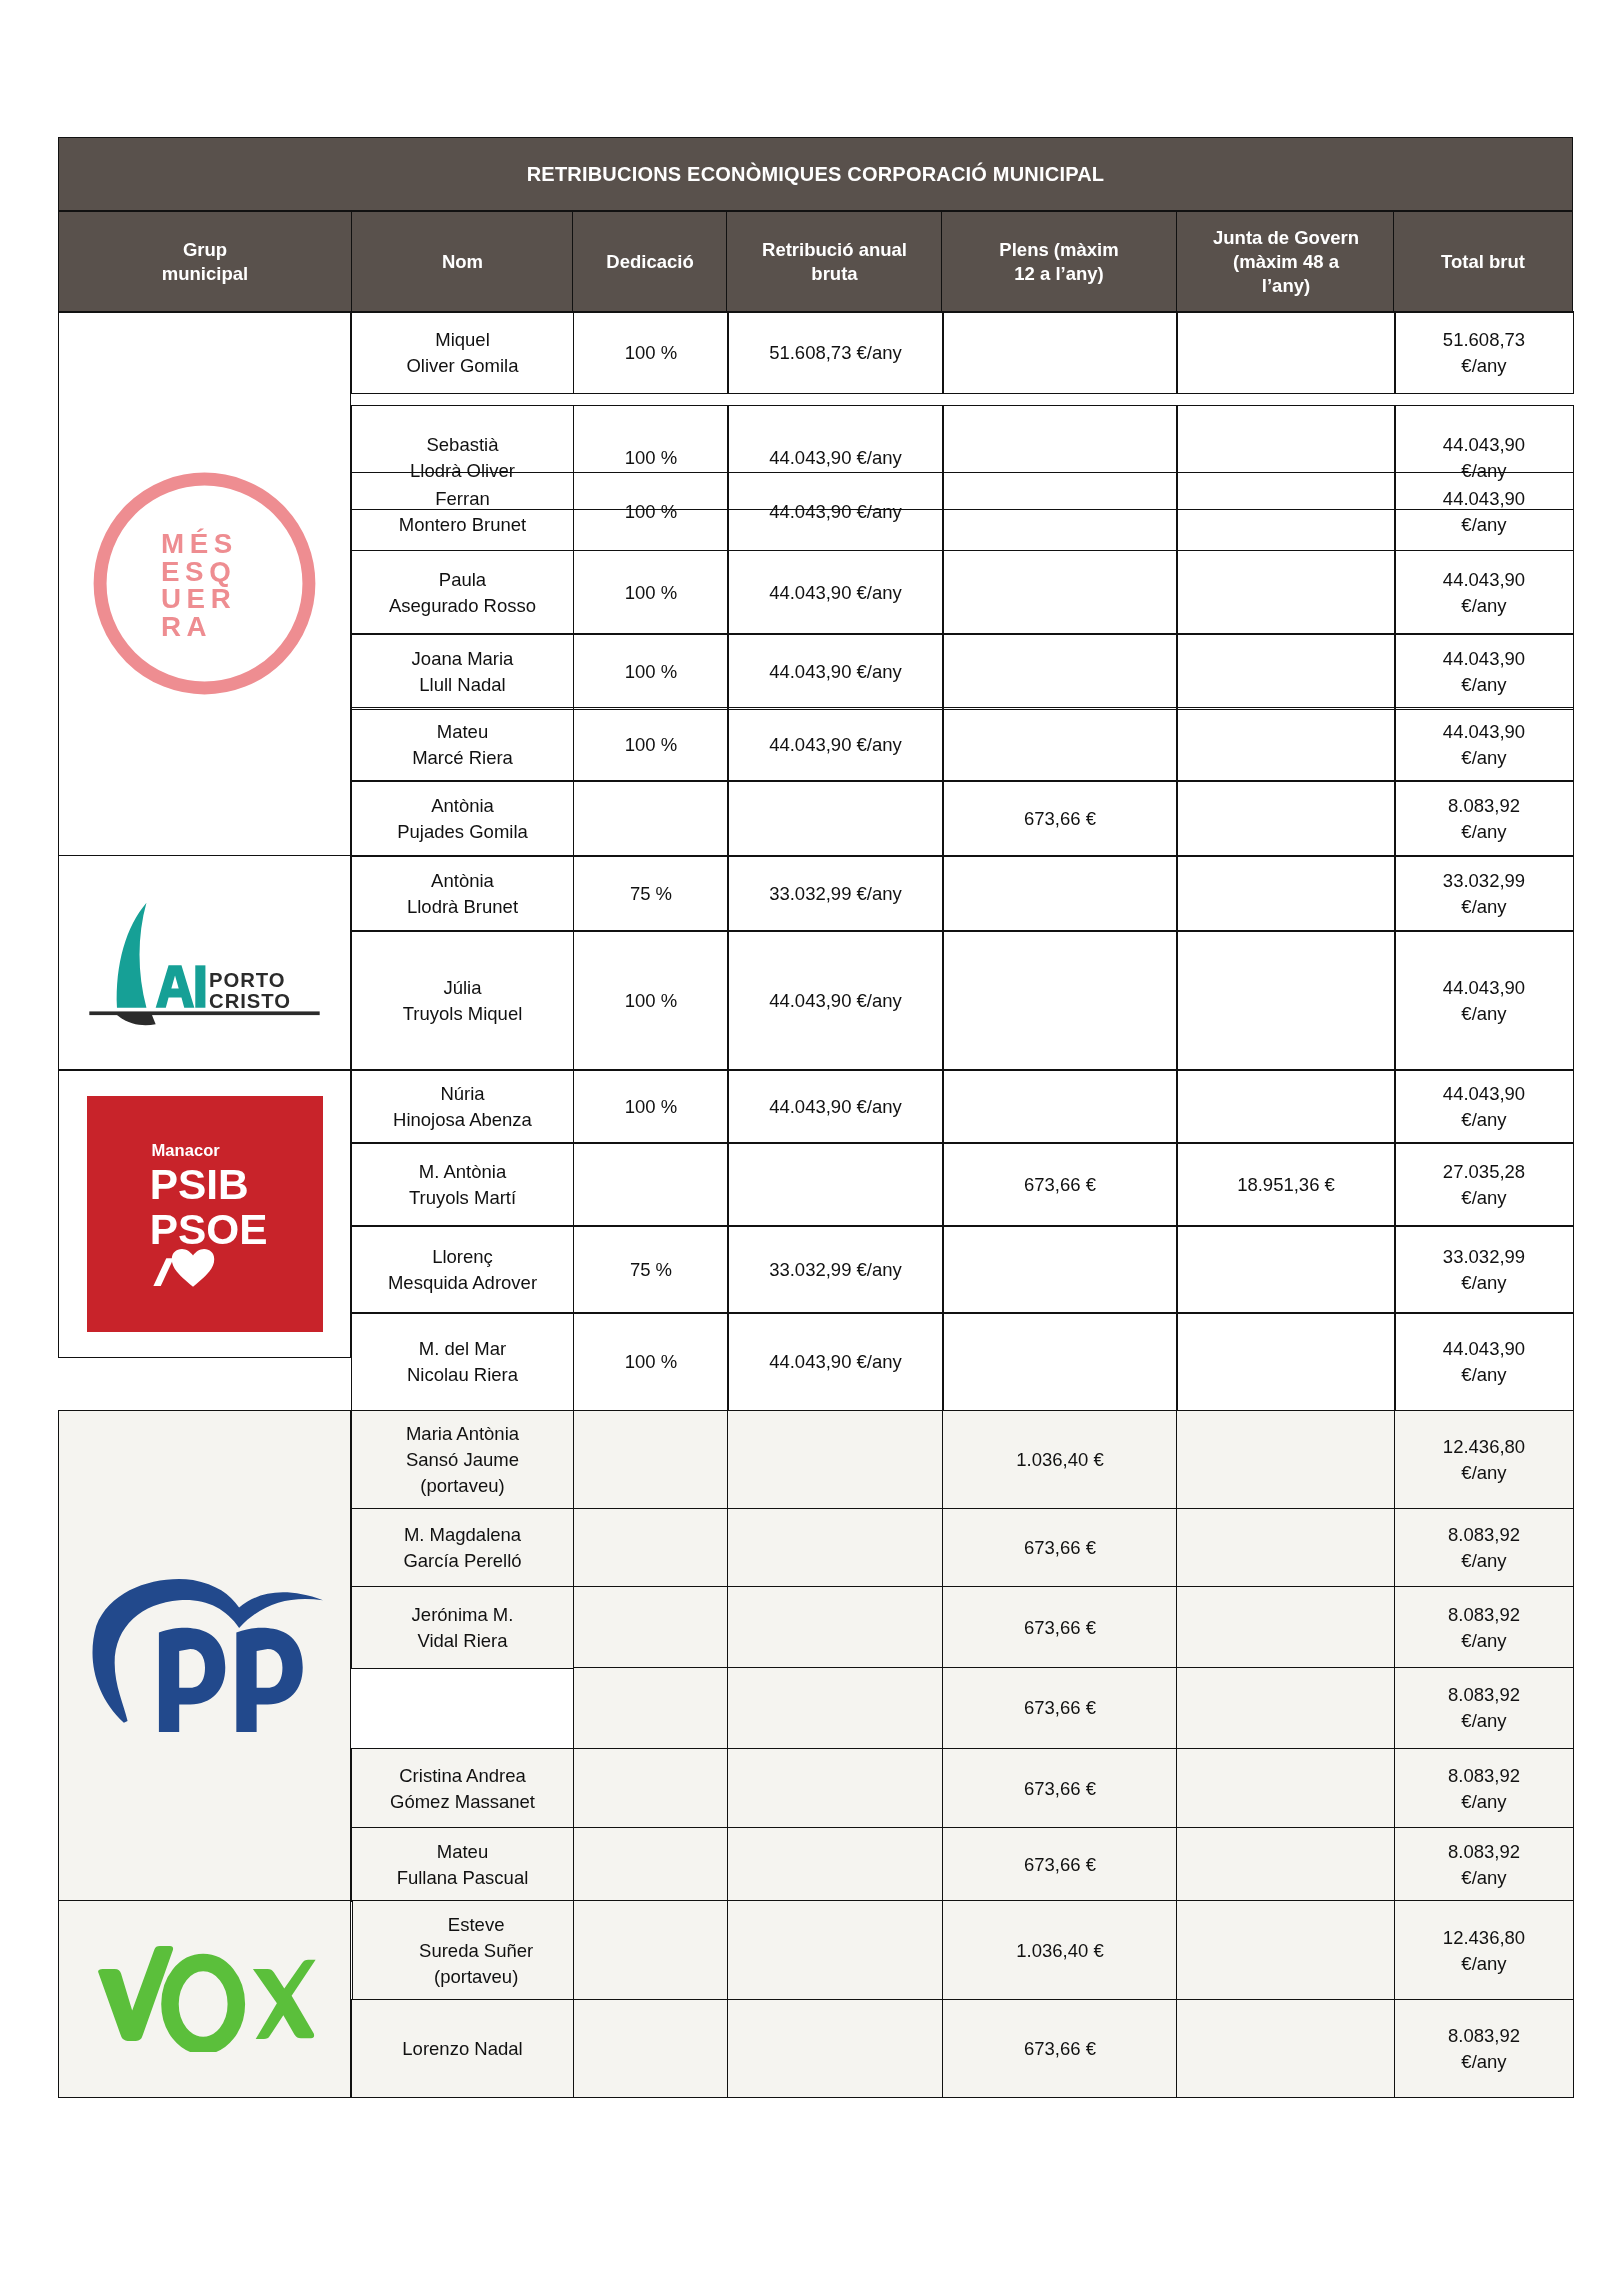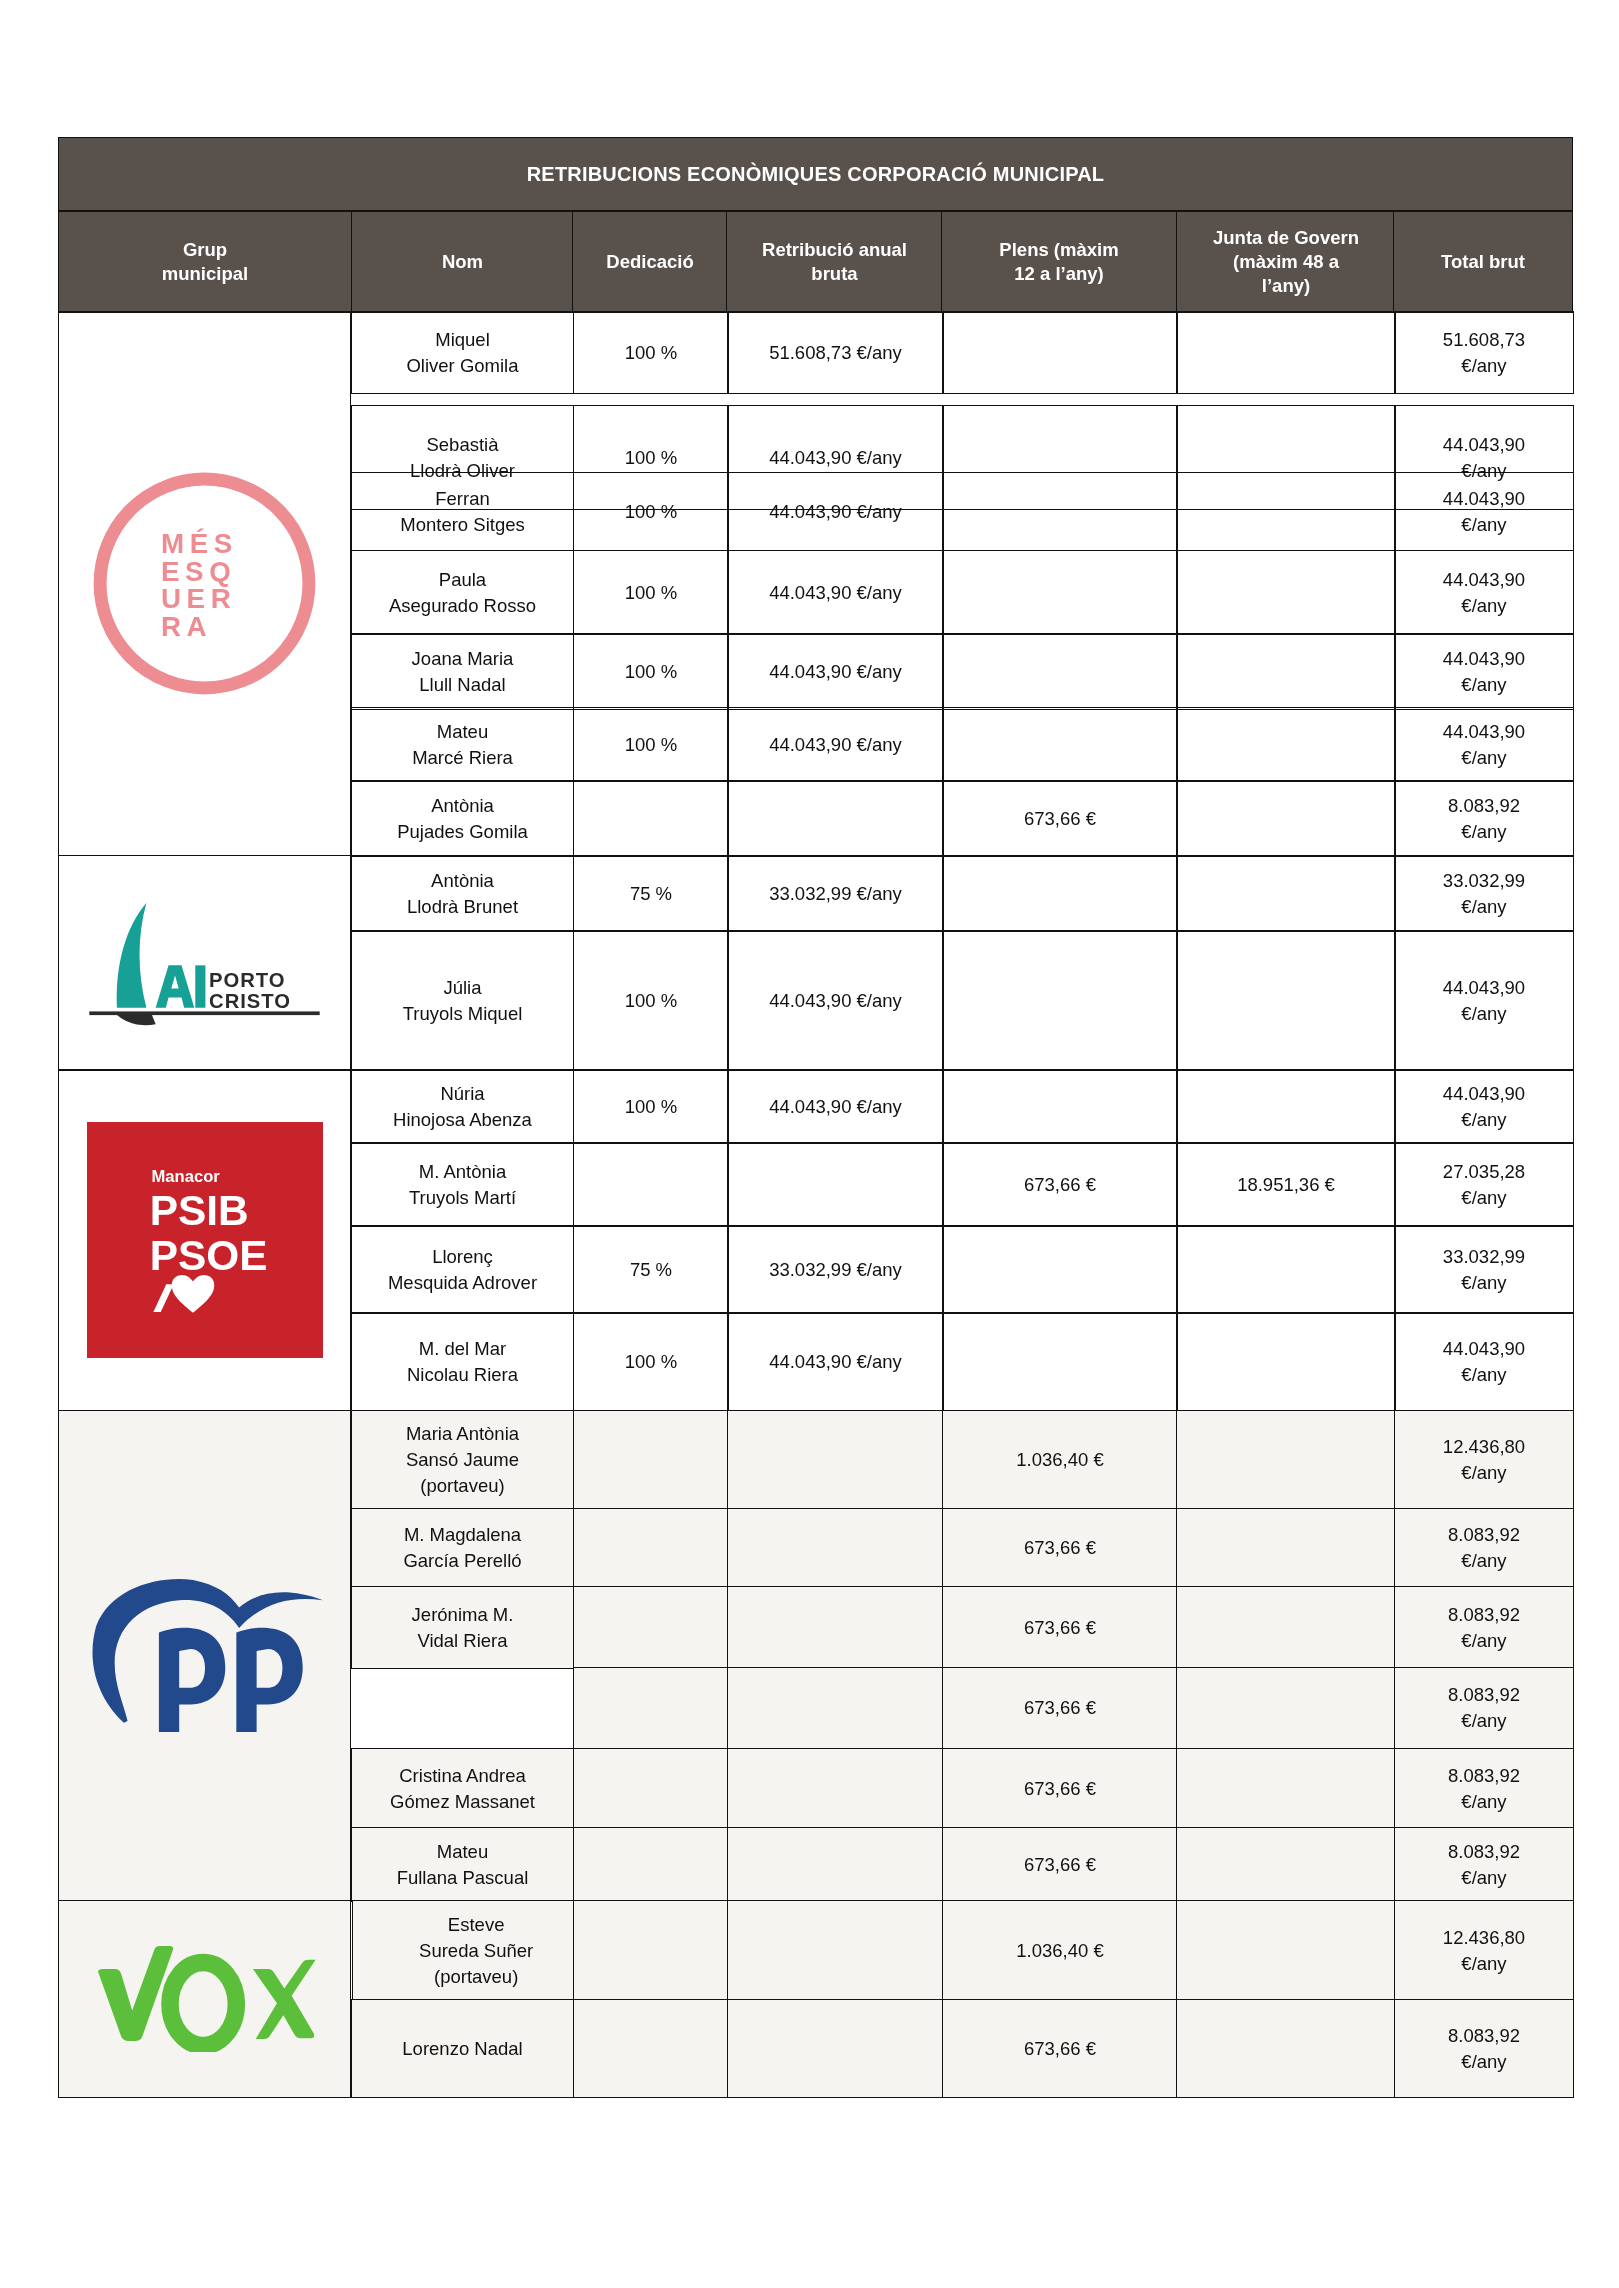--- a/index.html
+++ b/index.html
@@ -71,21 +71,21 @@
 Llodrà Oliver</div>
     <div class="cell" style="left:222px;width:156px;">100 %</div>
     <div class="cell" style="left:376px;width:217px;">44.043,90 €/any</div>
     <div class="cell" style="left:591px;width:236px;"></div>
     <div class="cell" style="left:825px;width:220px;"></div>
     <div class="cell" style="left:1043px;width:180px;">44.043,90
 €/any</div>
   </div>
   <div class="row" style="top:335px;height:79px;">
     <div class="cell" style="left:0;width:223px;">Ferran
-Montero Sitges</div>
+Montero Brunet</div>
     <div class="cell" style="left:222px;width:156px;">100 %</div>
     <div class="cell" style="left:376px;width:217px;">44.043,90 €/any</div>
     <div class="cell" style="left:591px;width:236px;"></div>
     <div class="cell" style="left:825px;width:220px;"></div>
     <div class="cell" style="left:1043px;width:180px;">44.043,90
 €/any</div>
   </div>
   <div class="row" style="top:413px;height:85px;">
     <div class="cell" style="left:0;width:223px;">Paula
 Asegurado Rosso</div>
@@ -153,21 +153,21 @@
     <div class="cell" style="left:0;width:223px;">Júlia
 Truyols Miquel</div>
     <div class="cell" style="left:222px;width:156px;">100 %</div>
     <div class="cell" style="left:376px;width:217px;">44.043,90 €/any</div>
     <div class="cell" style="left:591px;width:236px;"></div>
     <div class="cell" style="left:825px;width:220px;"></div>
     <div class="cell" style="left:1043px;width:180px;">44.043,90
 €/any</div>
   </div>
 
-  <div class="group" style="top:932px;height:342px;align-items:center;">
+  <div class="group" style="top:932px;height:289px;align-items:center;">
     <svg class="logo" width="236" height="236" viewBox="0 0 256 256">
       <rect x="0" y="0" width="256" height="256" fill="#c8232a"></rect>
       <g fill="#ffffff" font-family="Liberation Sans, sans-serif" font-weight="bold">
         <text x="70" y="65" font-size="18">Manacor</text>
         <text x="68" y="112" font-size="46" transform="scale(1,1)">PSIB</text>
         <text x="68" y="160" font-size="46">PSOE</text>
       </g>
       <path d="M72 206 L80 206 L94 176 L86 176 Z" fill="#ffffff"></path>
       <path d="M115 207 C98 193 92 186 92 177 C92 170 97 166 103 166 C108 166 112 169 115 173 C118 169 122 166 127 166 C133 166 138 170 138 177 C138 186 132 193 115 207 Z" fill="#ffffff"></path>
     </svg>

